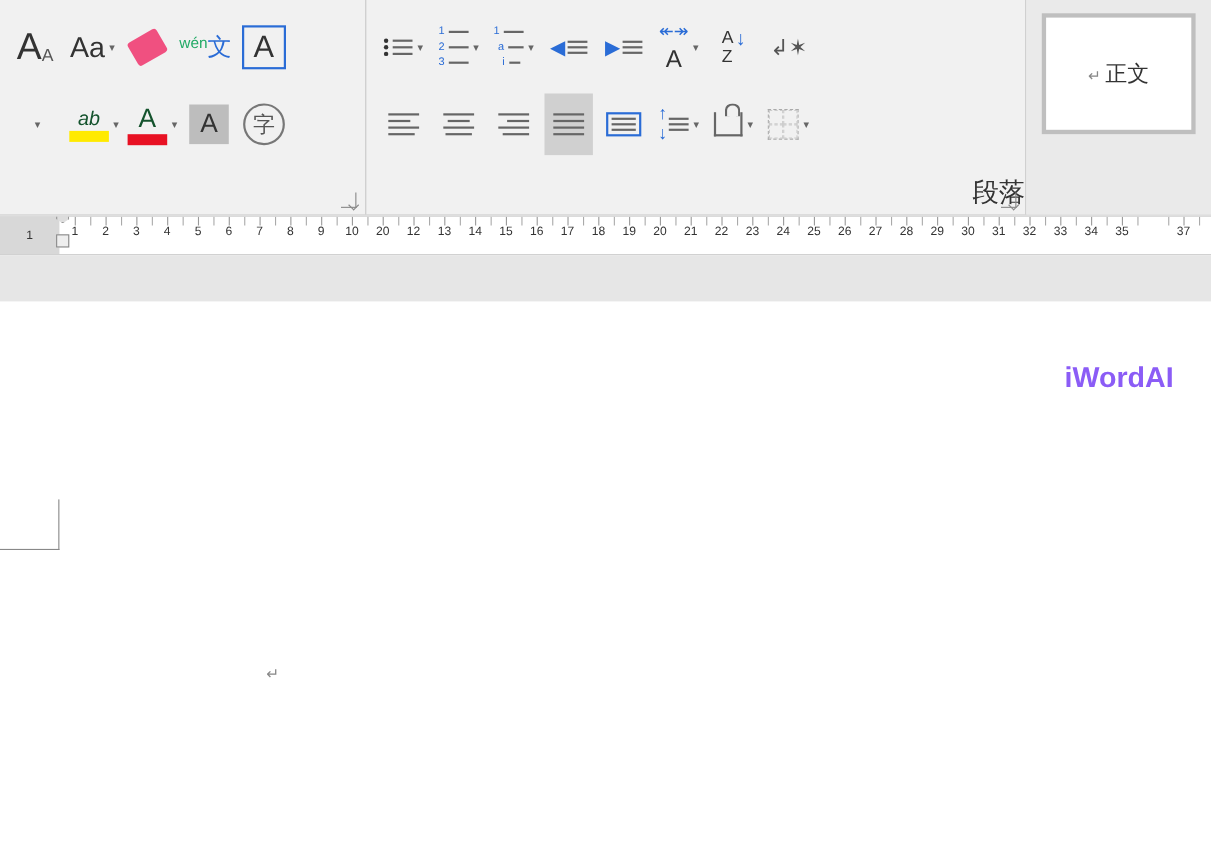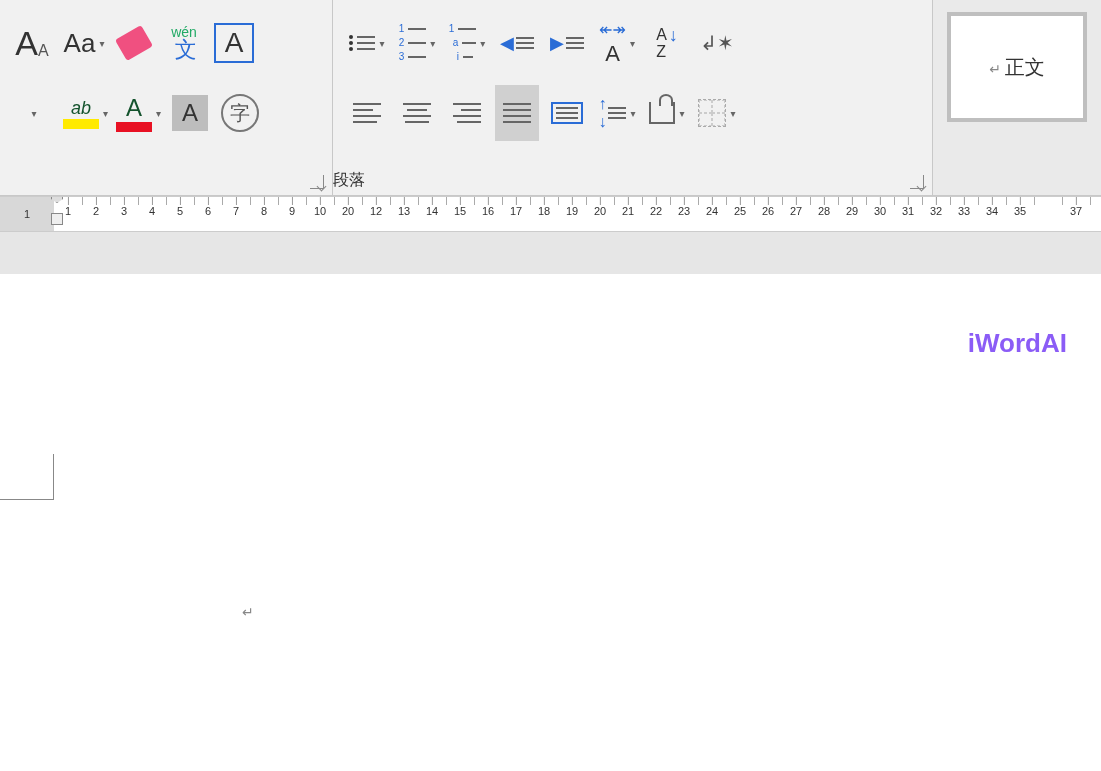--- a/index.html
+++ b/index.html
@@ -14,32 +14,32 @@
 .row { display: flex; align-items: center; gap: 6px; padding: 4px 8px; height: 70px; }
 .btn, .split { display: inline-flex; align-items: center; justify-content: center; height: 56px; min-width: 44px; cursor: pointer; border: 1px solid transparent; }
 .btn.active { background: #d0d0d0; }
 .split { gap: 4px; }
 .drop { font-size: 10px; color: #666; }
 
 .big-A { font-size: 34px; font-weight: 400; color: #333; font-family: Arial; }
 .small-A { font-size: 20px; color: #555; font-family: Arial; }
 .case { font-family: Arial; font-size: 26px; color: #333; }
 .eraser { width: 30px; height: 24px; background: #f05080; transform: rotate(-30deg); border-radius: 3px; }
-.phonetic { display:flex; flex-direction:column; align-items:flex-end; font-size:14px; color:#2a6; line-height:1; }
+.phonetic { display:flex; flex-direction:row; align-items:flex-start; font-size:14px; color:#2a6; line-height:1; }
 .phonetic .ch { color:#2a6cd6; font-size:22px; }
 .charborder { width:40px; height:40px; border:2px solid #2a6cd6; display:flex; align-items:center; justify-content:center; font-size:28px; color:#333; font-family:Arial; }
 
 .highlight { display:flex; flex-direction:column; align-items:center; }
 .highlight .hl-top { font-family:Arial; font-size:18px; color:#14532d; position:relative; }
 .highlight .bar { width:36px; height:10px; background:#ffea00; }
 .fontcolor .bar { background:#e81123; }
 .shade { width:36px; height:36px; background:#bdbdbd; display:flex; align-items:center; justify-content:center; font-family:Arial; font-size:24px; color:#333; }
 .circle-char { width:38px; height:38px; border:2px solid #777; border-radius:50%; display:flex; align-items:center; justify-content:center; font-size:20px; color:#555; }
 
-.group-label { position:absolute; bottom:4px; left:0; right:0; text-align:left; font-size:16px; color:#333; }
+.group-label { position:absolute; bottom:4px; left:0; right:0; text-align:right; font-size:24px; color:#333; }
 .launcher { position:absolute; bottom:6px; right:8px; width:14px; height:14px; border:1px solid #888; border-top:none; border-left:none; }
 .launcher::after { content:""; position:absolute; right:-2px; bottom:-2px; width:6px; height:6px; border-right:1px solid #888; border-bottom:1px solid #888; transform:rotate(45deg); }
 
 .align-lines { display:flex; flex-direction:column; gap:4px; align-items:flex-start; }
 .align-lines span { display:block; height:2px; background:#666; }
 .al1 { width:28px; } .al2 { width:20px; } .al3 { width:24px; }
 .center .al2{margin:0 auto;} .center .al3{margin:0 auto;}
 .right { align-items:flex-end; }
 .justify span { width:28px !important; }
 

